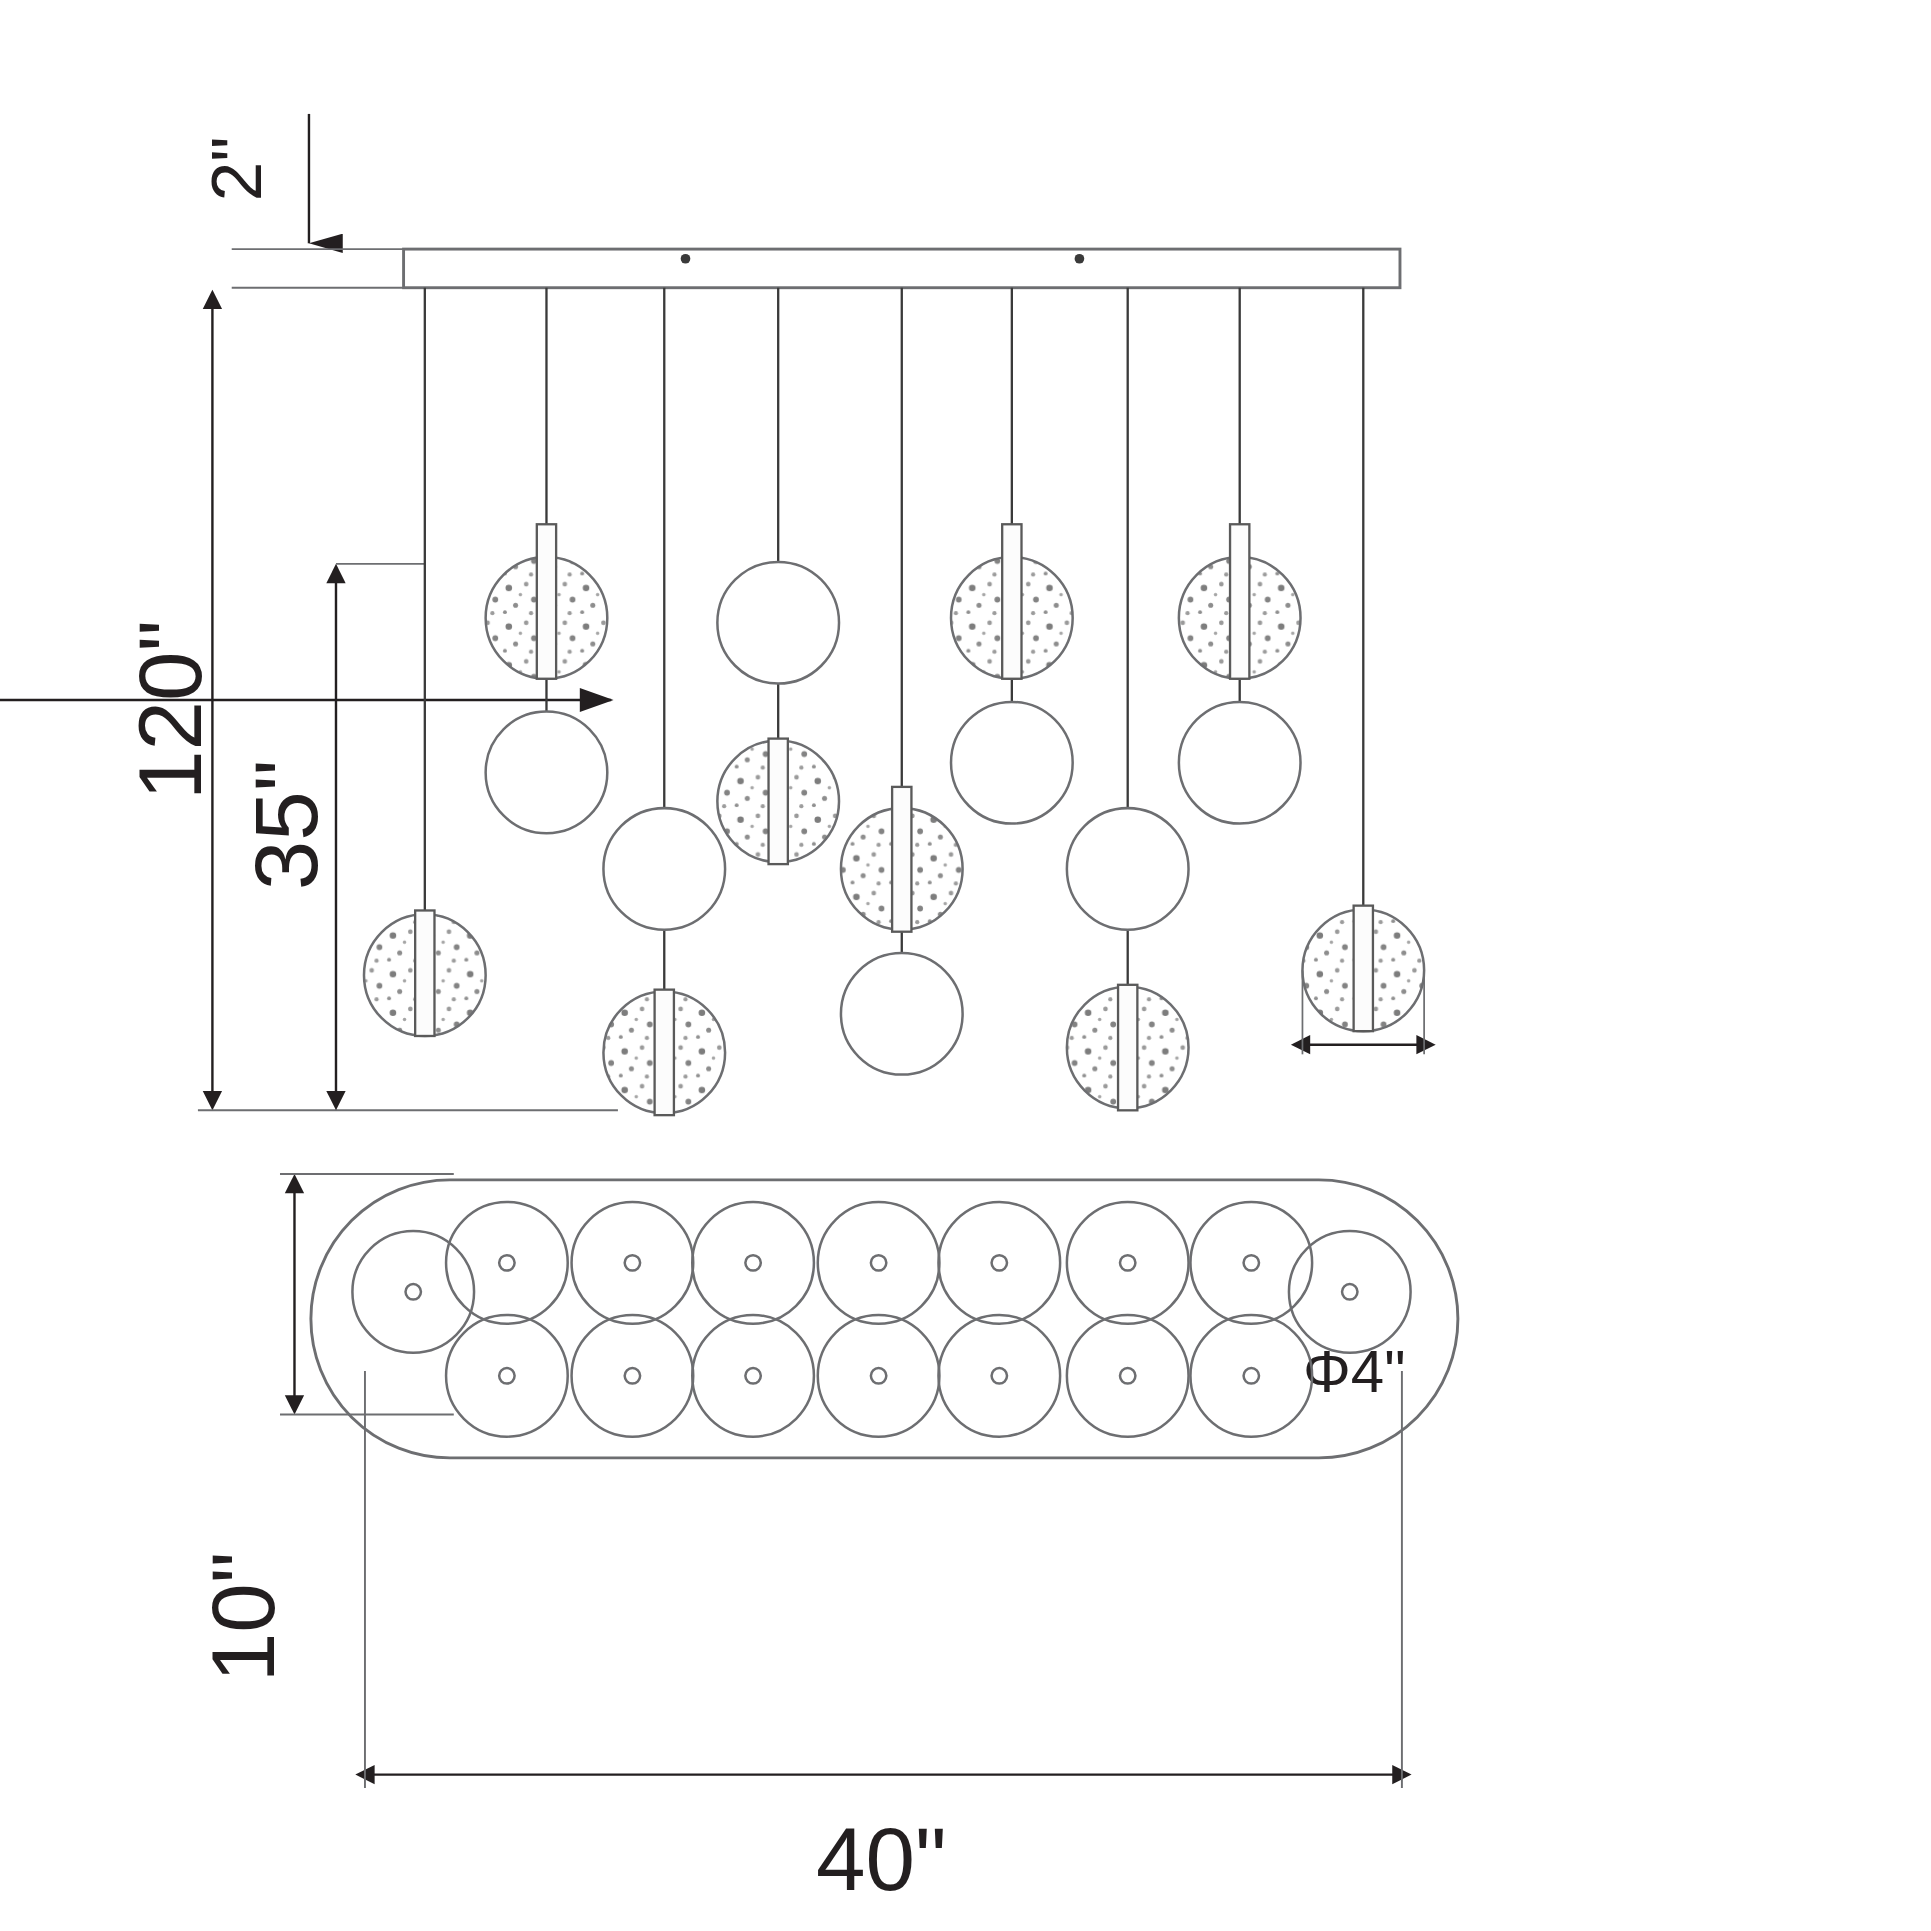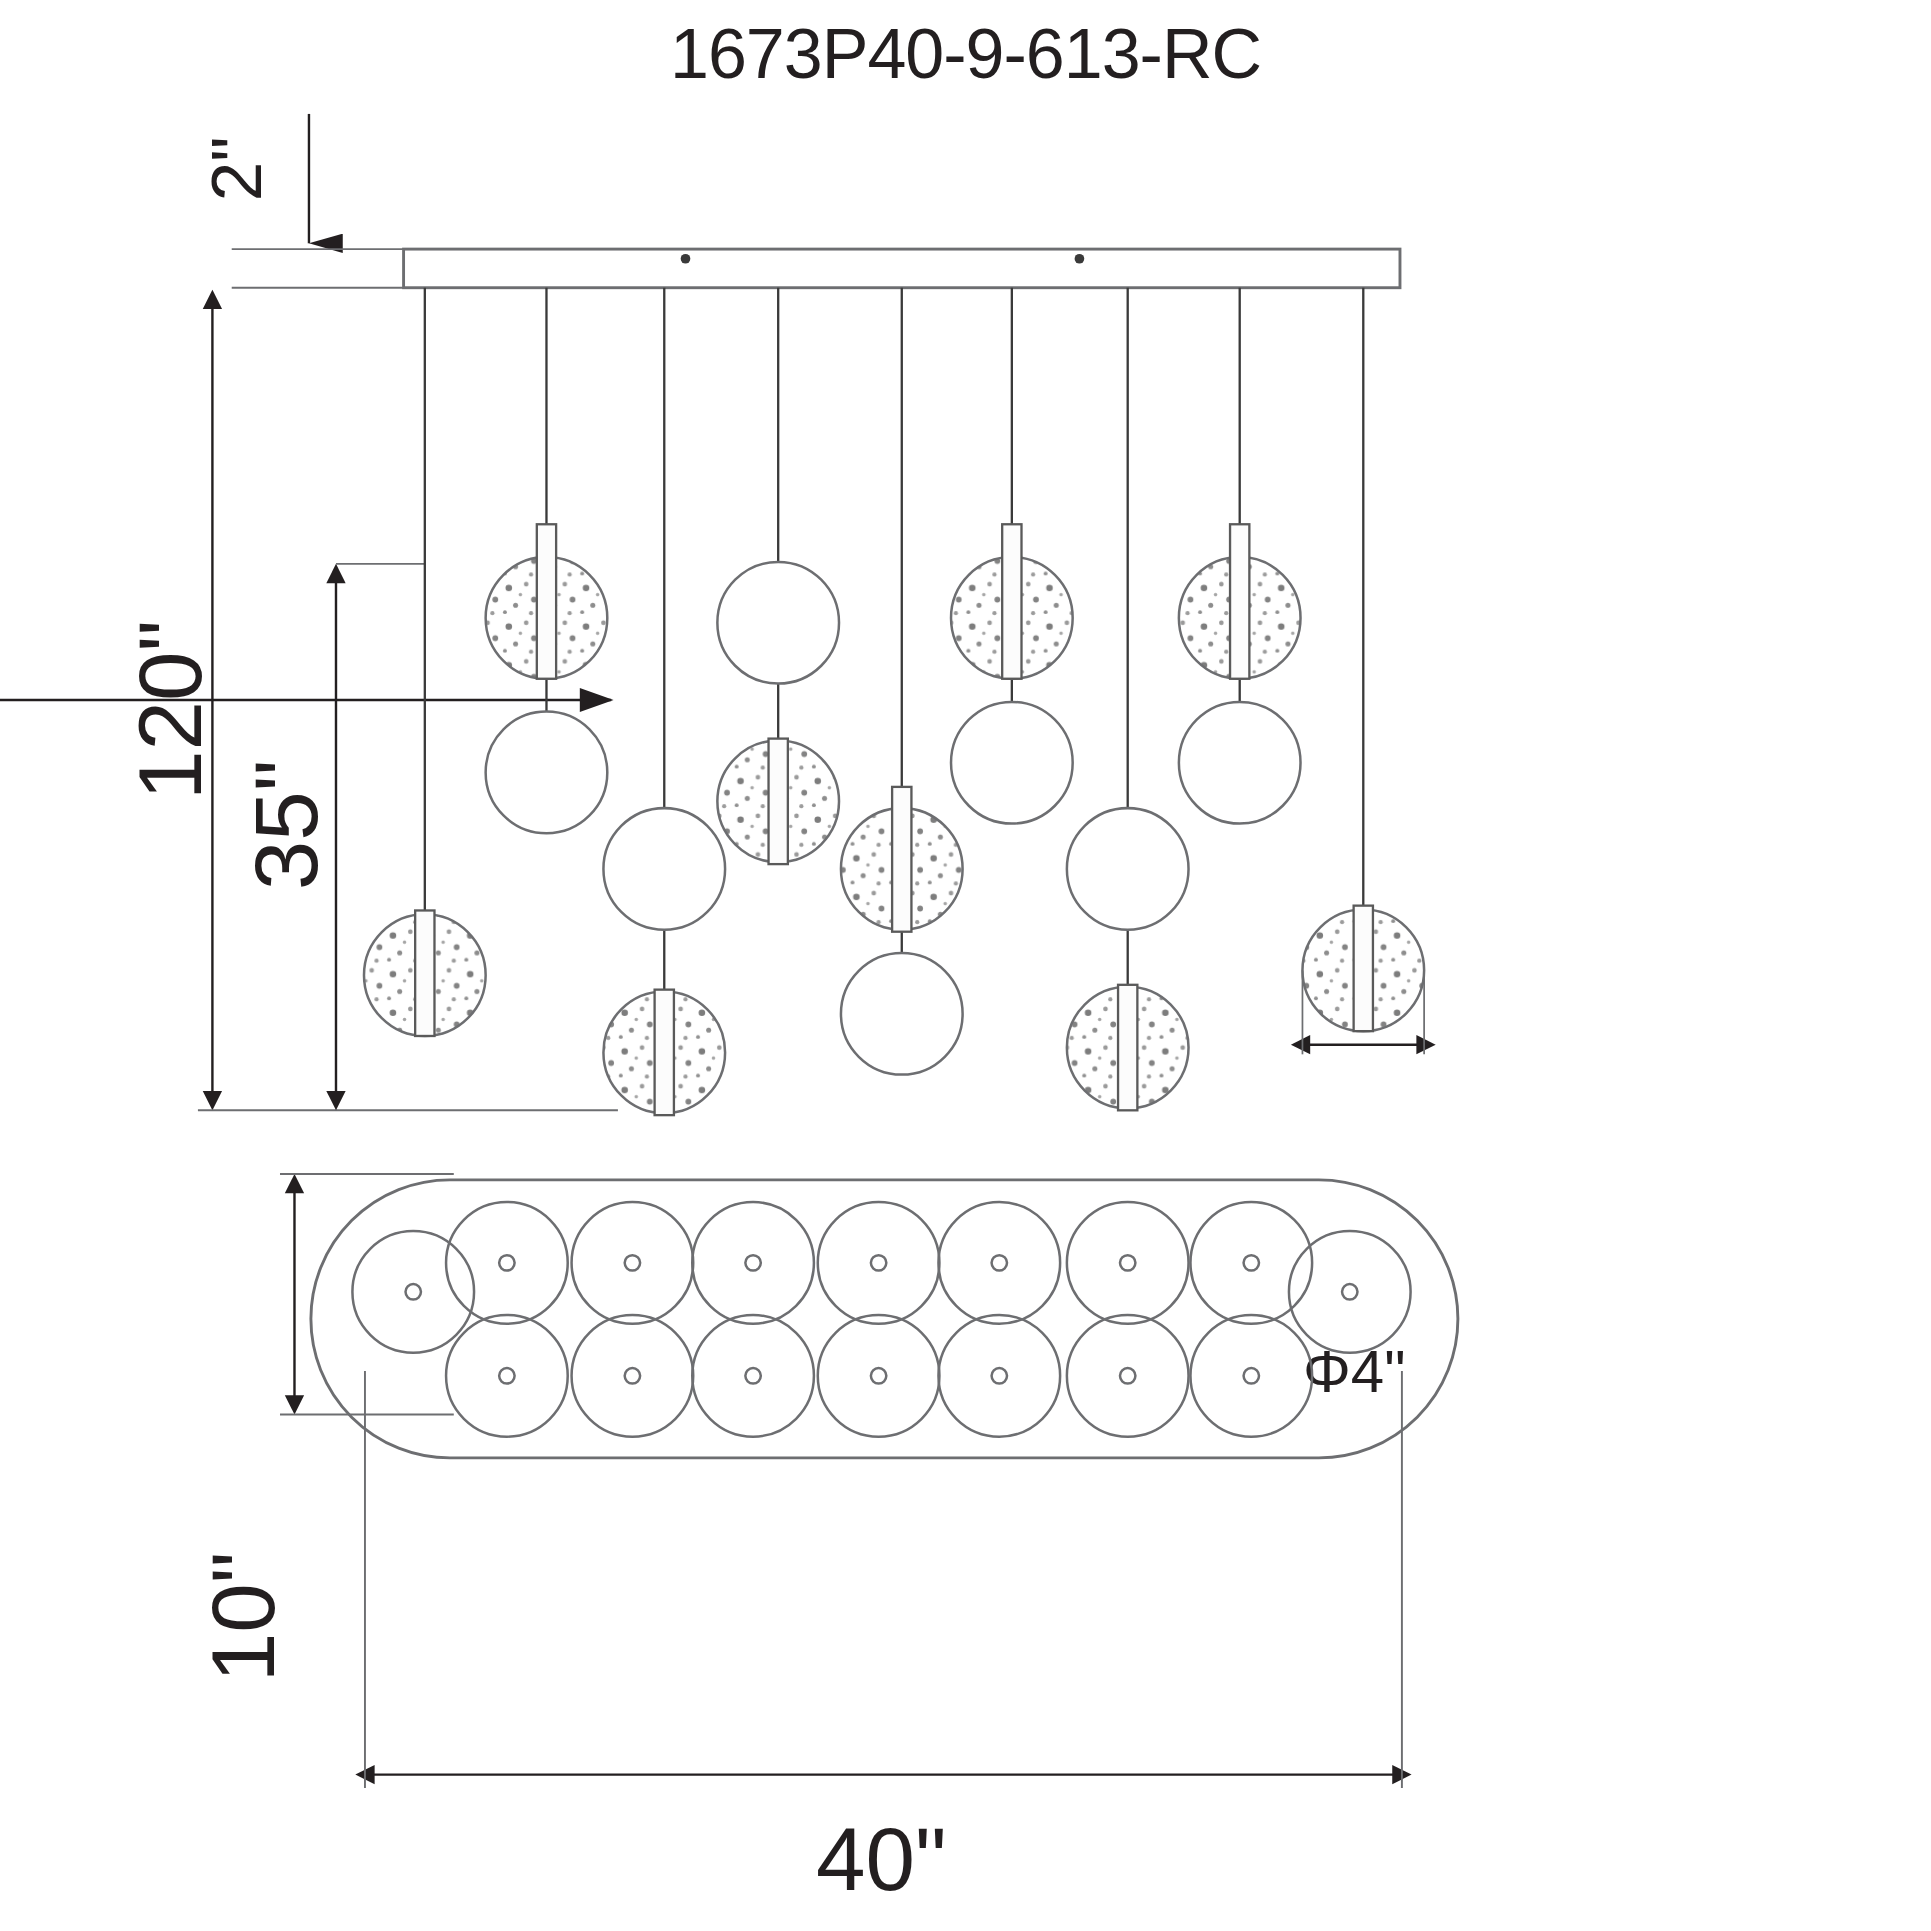--- a/index.html
+++ b/index.html
@@ -51,21 +51,20 @@
     left: 0;
     width: 1931px;
     height: 1931px;
   }
 </style>
 </head>
 <body>
 
 <div id="root">
 
-  <div id="title">1673P40-9-613-RC</div>
 
   <div class="dimlabel rot" style="left:191px; top:116px; width:126px; height:106px; text-align:center; font-size:71px;">2"</div>
 
   <div class="dimlabel rot" style="left:24px; top:657px; width:309px; height:106px; text-align:center; font-size:89px;">120"</div>
 
   <div class="dimlabel rot" style="left:174px; top:772px; width:241px; height:106px; text-align:center; font-size:89px;">35"</div>
 
   <div class="dimlabel" style="left:1303px; top:1342px; font-size:60px;">Φ4"</div>
 
   <div class="dimlabel rot" style="left:126px; top:1564px; width:251px; height:106px; text-align:center; font-size:89px;">10"</div>

